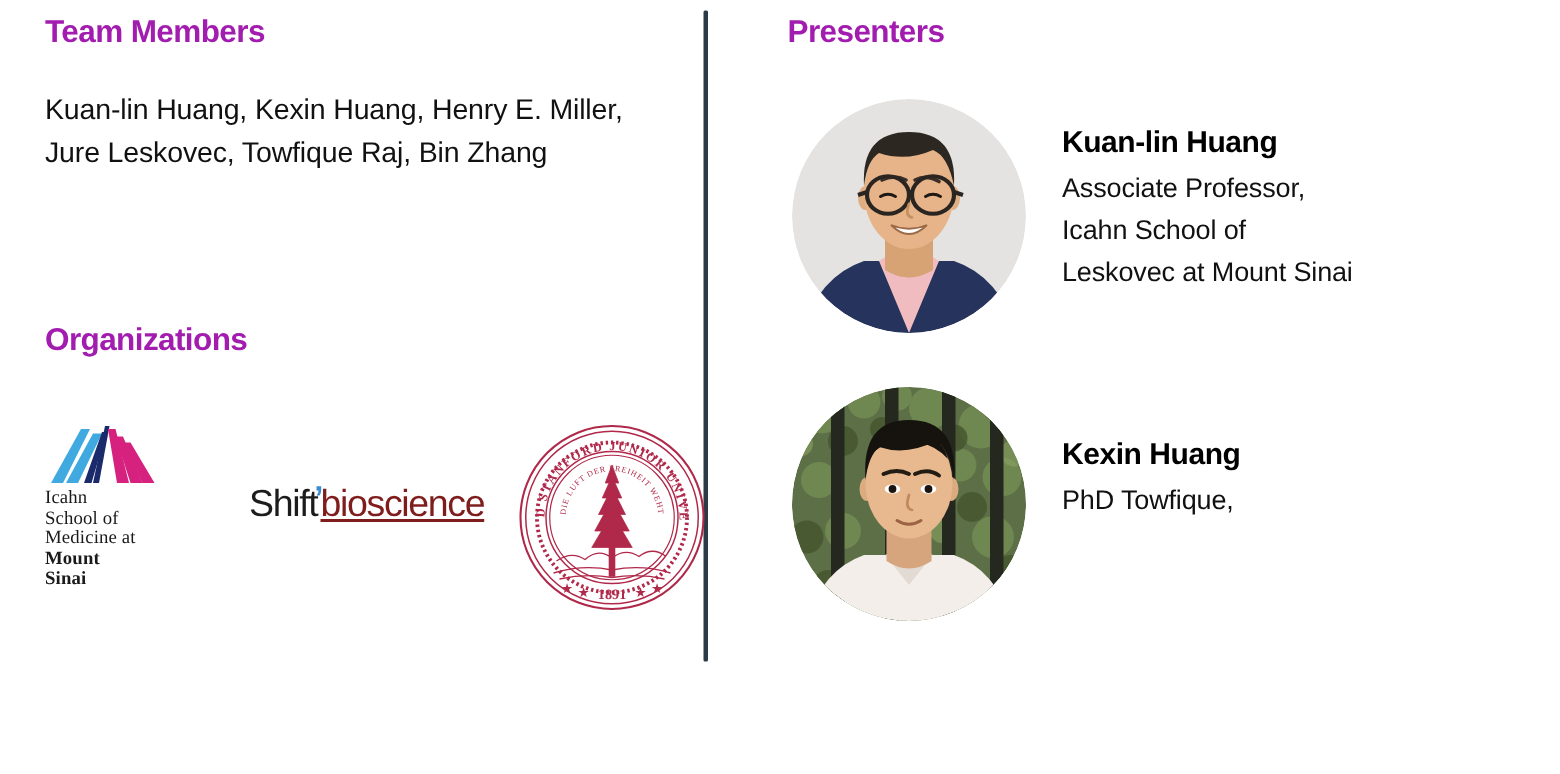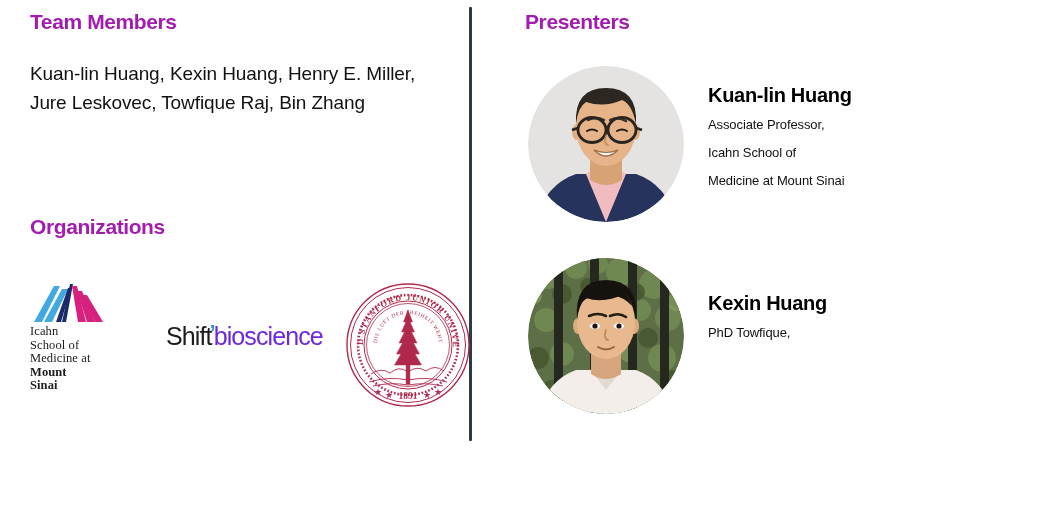--- a/index.html
+++ b/index.html
@@ -116,23 +116,24 @@
   .logo-shift .shift-tick {
     color: #3b8dd0;
     font-weight: bold;
     font-size: 22px;
     position: relative;
     top: -5px;
     left: -2px;
     letter-spacing: 0;
   }
   .logo-shift .bio-word {
-    color: #6d28d9;
+    color: #7f1d1d;
     font-weight: normal;
     margin-left: -4px;
+    text-decoration: underline;
   }
 
   
   .logo-stanford {
     position: absolute;
     left: 315px;
     top: 4px;
     width: 126px;
     height: 126px;
   }
@@ -178,21 +179,21 @@
   #presenter-1 .presenter-text { top: 38px; }
 
   .presenter-name {
     font-size: 20px;
     font-weight: bold;
     letter-spacing: -0.3px;
     line-height: 26px;
     color: #000000;
   }
   .presenter-affil {
-    font-size: 13px;
+    font-size: 18px;
     line-height: 28px;
     letter-spacing: -0.1px;
     color: #111111;
     margin-top: 3px;
   }
   .presenter-affil div { white-space: nowrap; }
 </style>
 </head>
 <body>
 
@@ -335,21 +336,21 @@
 
             <path d="M66 84 q12 12 24 0 q-12 5 -24 0 Z" fill="#ffffff" stroke="#9d6a48" stroke-width="1.2"></path>
           </g>
         </svg>
       </div>
       <div class="presenter-text">
         <div class="presenter-name">Kuan-lin Huang</div>
         <div class="presenter-affil">
           <div>Associate Professor,</div>
           <div>Icahn School of</div>
-          <div>Medicine at Mount Sinai</div>
+          <div>Leskovec at Mount Sinai</div>
         </div>
       </div>
     </div>
 
     <div class="presenter" id="presenter-1">
       <div class="avatar">
         <svg width="156" height="156" viewBox="0 0 156 156" xmlns="http://www.w3.org/2000/svg">
           <defs>
             <clipPath id="clipB">
                 <circle cx="78" cy="78" r="78"></circle>

